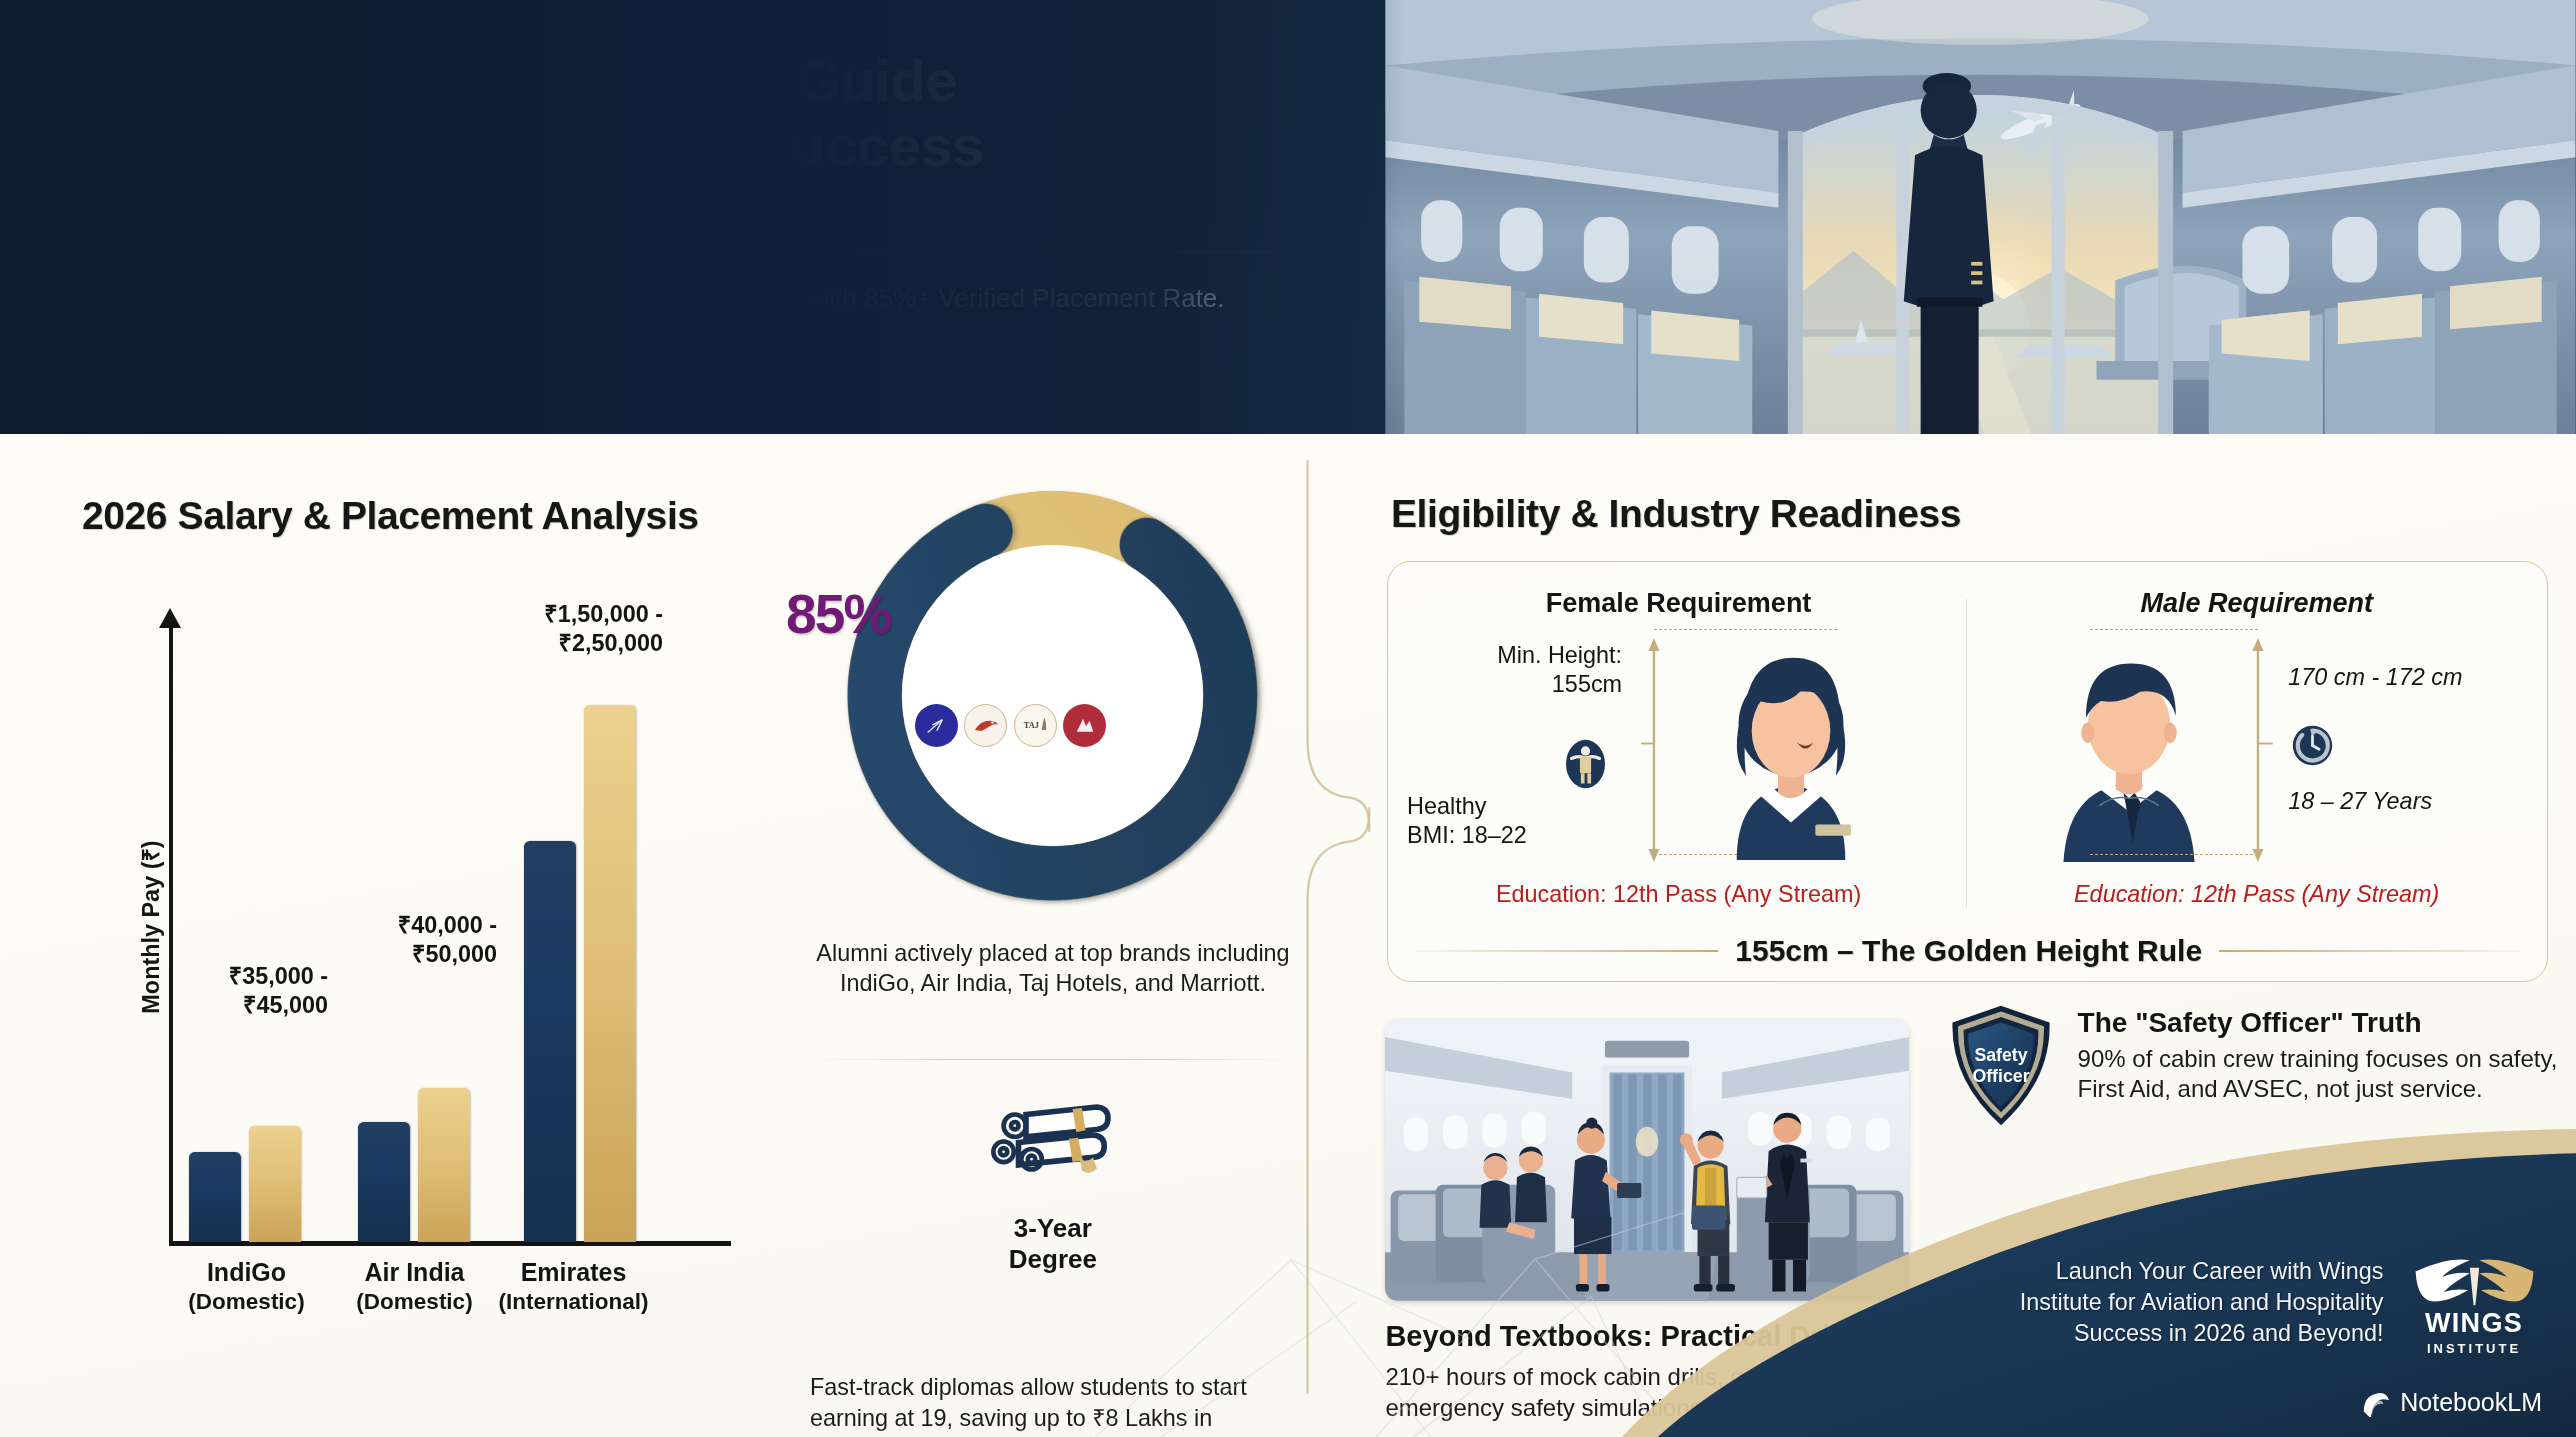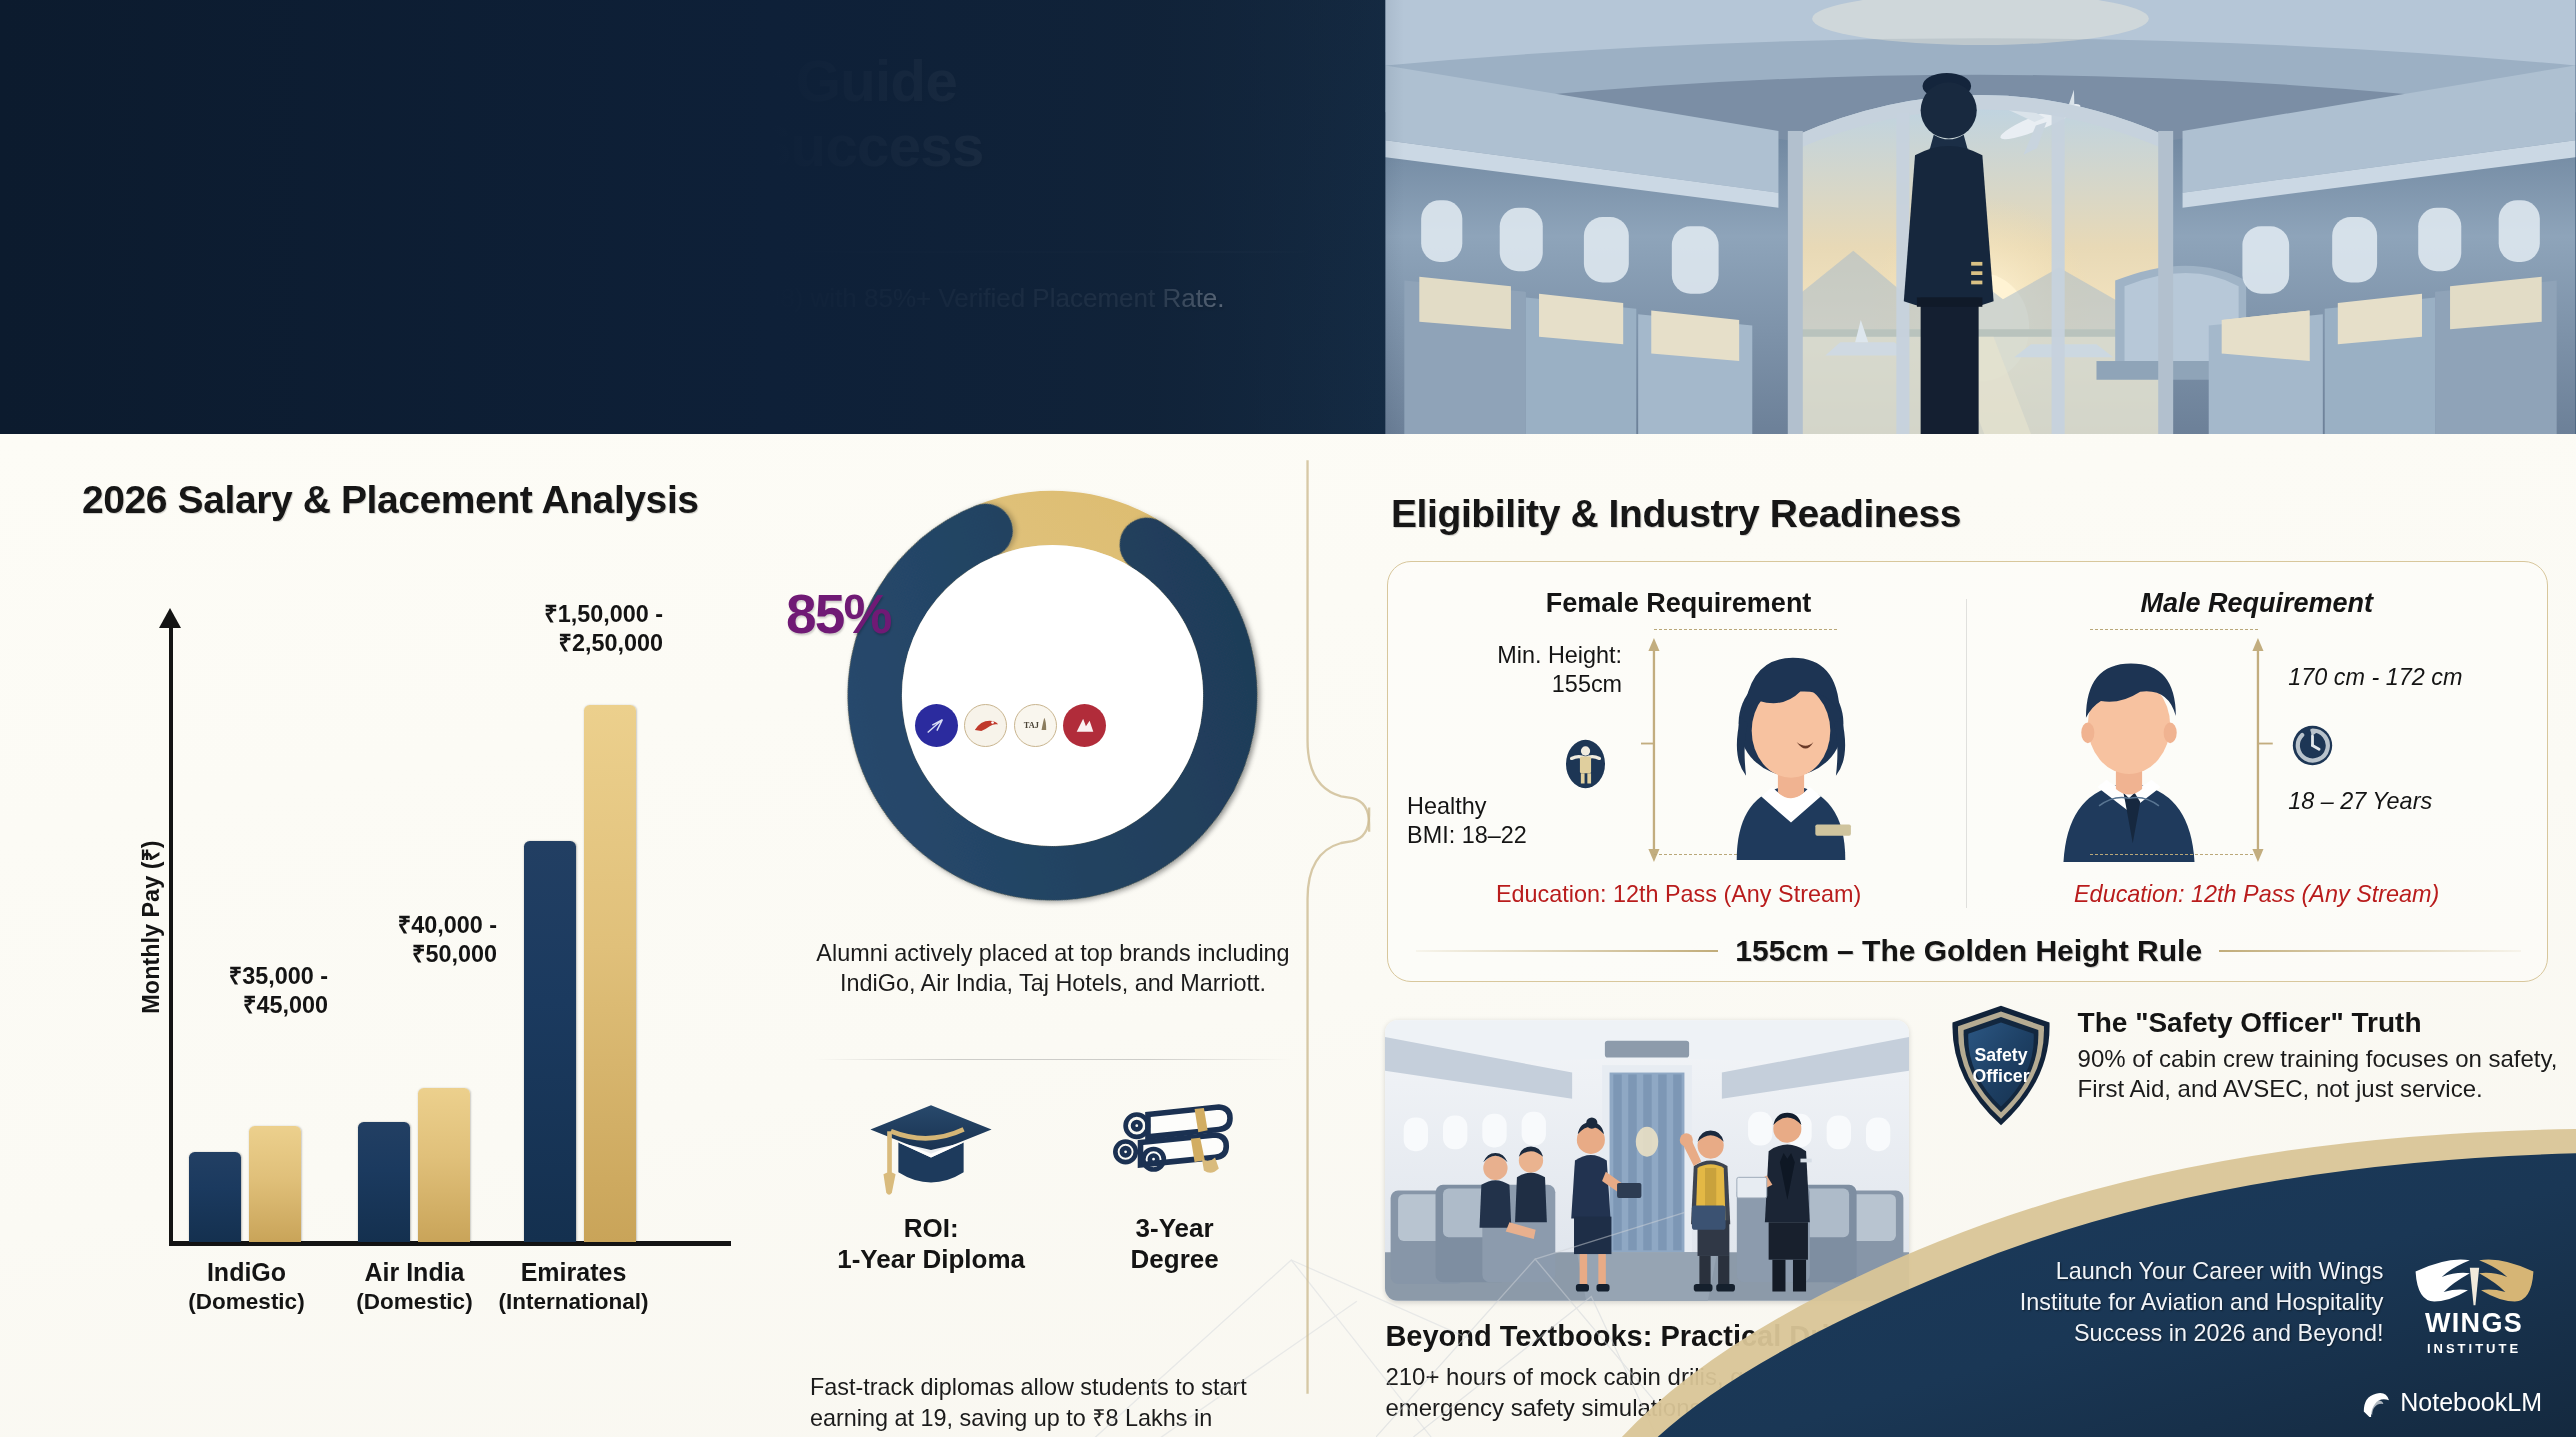--- a/index.html
+++ b/index.html
@@ -53,21 +53,21 @@
     position: absolute; left: 0; top: 434px; width: 2576px; height: 1003px;
     background: linear-gradient(170deg, #fdfcf6 0%, #fbfaf4 55%, #f8f6ef 100%);
   }
 
   
   #left-col { position: absolute; left: 0; top: 434px; width: 1348px; height: 1003px; }
   .section-title {
     font-size: 39px; font-weight: 700; color: #161616; letter-spacing: -0.4px;
     text-shadow: 0.9px 0.9px 0.9px rgba(0,0,0,0.18);
   }
-  #chart-title { position: absolute; left: 82px; top: 44px; }
+  #chart-title { position: absolute; left: 82px; top: 60px; }
 
   
   #chart { position: absolute; left: 75px; top: 140px; width: 655px; height: 796px; }
   #y-axis-label {
     position: absolute; left: -66px; top: 337px; width: 281px;
     transform: rotate(-90deg); transform-origin: center;
     font-size: 23.4px; font-weight: 700; color: #141414; text-align: center;
   }
   #y-axis-line {
     position: absolute; left: 94px; top: 51px; width: 3.7px; height: 618px; background: #141414;
@@ -436,42 +436,20 @@
     </div>
   </div>
 
   <div id="donut-caption">Alumni actively placed at top brands including IndiGo, Air India, Taj Hotels, and Marriott.</div>
   <div id="mid-divider"></div>
 
   <div id="roi-row">
     <div class="roi-item">
       <div class="roi-icon">
         <svg width="140" height="110" viewBox="0 0 150 118">
-          <defs>
-              <linearGradient id="capG" x1="0" y1="0" x2="0" y2="1">
-            <stop offset="0%" stop-color="#28496c"></stop>
-                <stop offset="100%" stop-color="#18314f"></stop>
-              </linearGradient>
-            </defs>
-          <path d="M10 38 L75 12 L140 38 L75 64 Z" fill="url(#capG)"></path>
-          <path d="M40 52 L40 84 q35 22 70 0 L110 52 L75 68 Z" fill="#1d3a5c"></path>
-          <path d="M40 52 L75 68 L110 52 L75 60 Z" fill="#ffffff" opacity="0.9"></path>
-          <path d="M32 40 q40 16 78 -2" stroke="#d5b676" stroke-width="5" fill="none"></path>
-          <rect x="28" y="40" width="5" height="46" fill="#d9bb7d"></rect>
-          <path d="M24 86 q7 -4 13 0 l-4 20 q-3 4 -6 0 z" fill="#d9bb7d"></path>
-        </svg>
-      </div>
-      <div class="roi-label">
-        <div>ROI:</div>
-        <div>1-Year Diploma</div>
-      </div>
-    </div>
-    <div class="roi-item">
-      <div class="roi-icon">
-        <svg width="140" height="110" viewBox="0 0 150 118">
           <g stroke="#1b3152" stroke-width="6" fill="#fdfdfb">
             <path d="M46 22 L122 14 q12 1 12 12 q0 11 -12 12 L46 46 Z"></path>
             <path d="M38 52 L118 44 q12 1 12 12 q0 11 -12 12 L38 76 Z"></path>
           </g>
           <g stroke="#1b3152" stroke-width="5" fill="none">
             <circle cx="34" cy="34" r="12"></circle>
               <circle cx="34" cy="34" r="4"></circle>
             <circle cx="22" cy="62" r="11"></circle>
               <circle cx="22" cy="62" r="4"></circle>
             <circle cx="52" cy="70" r="11"></circle>

